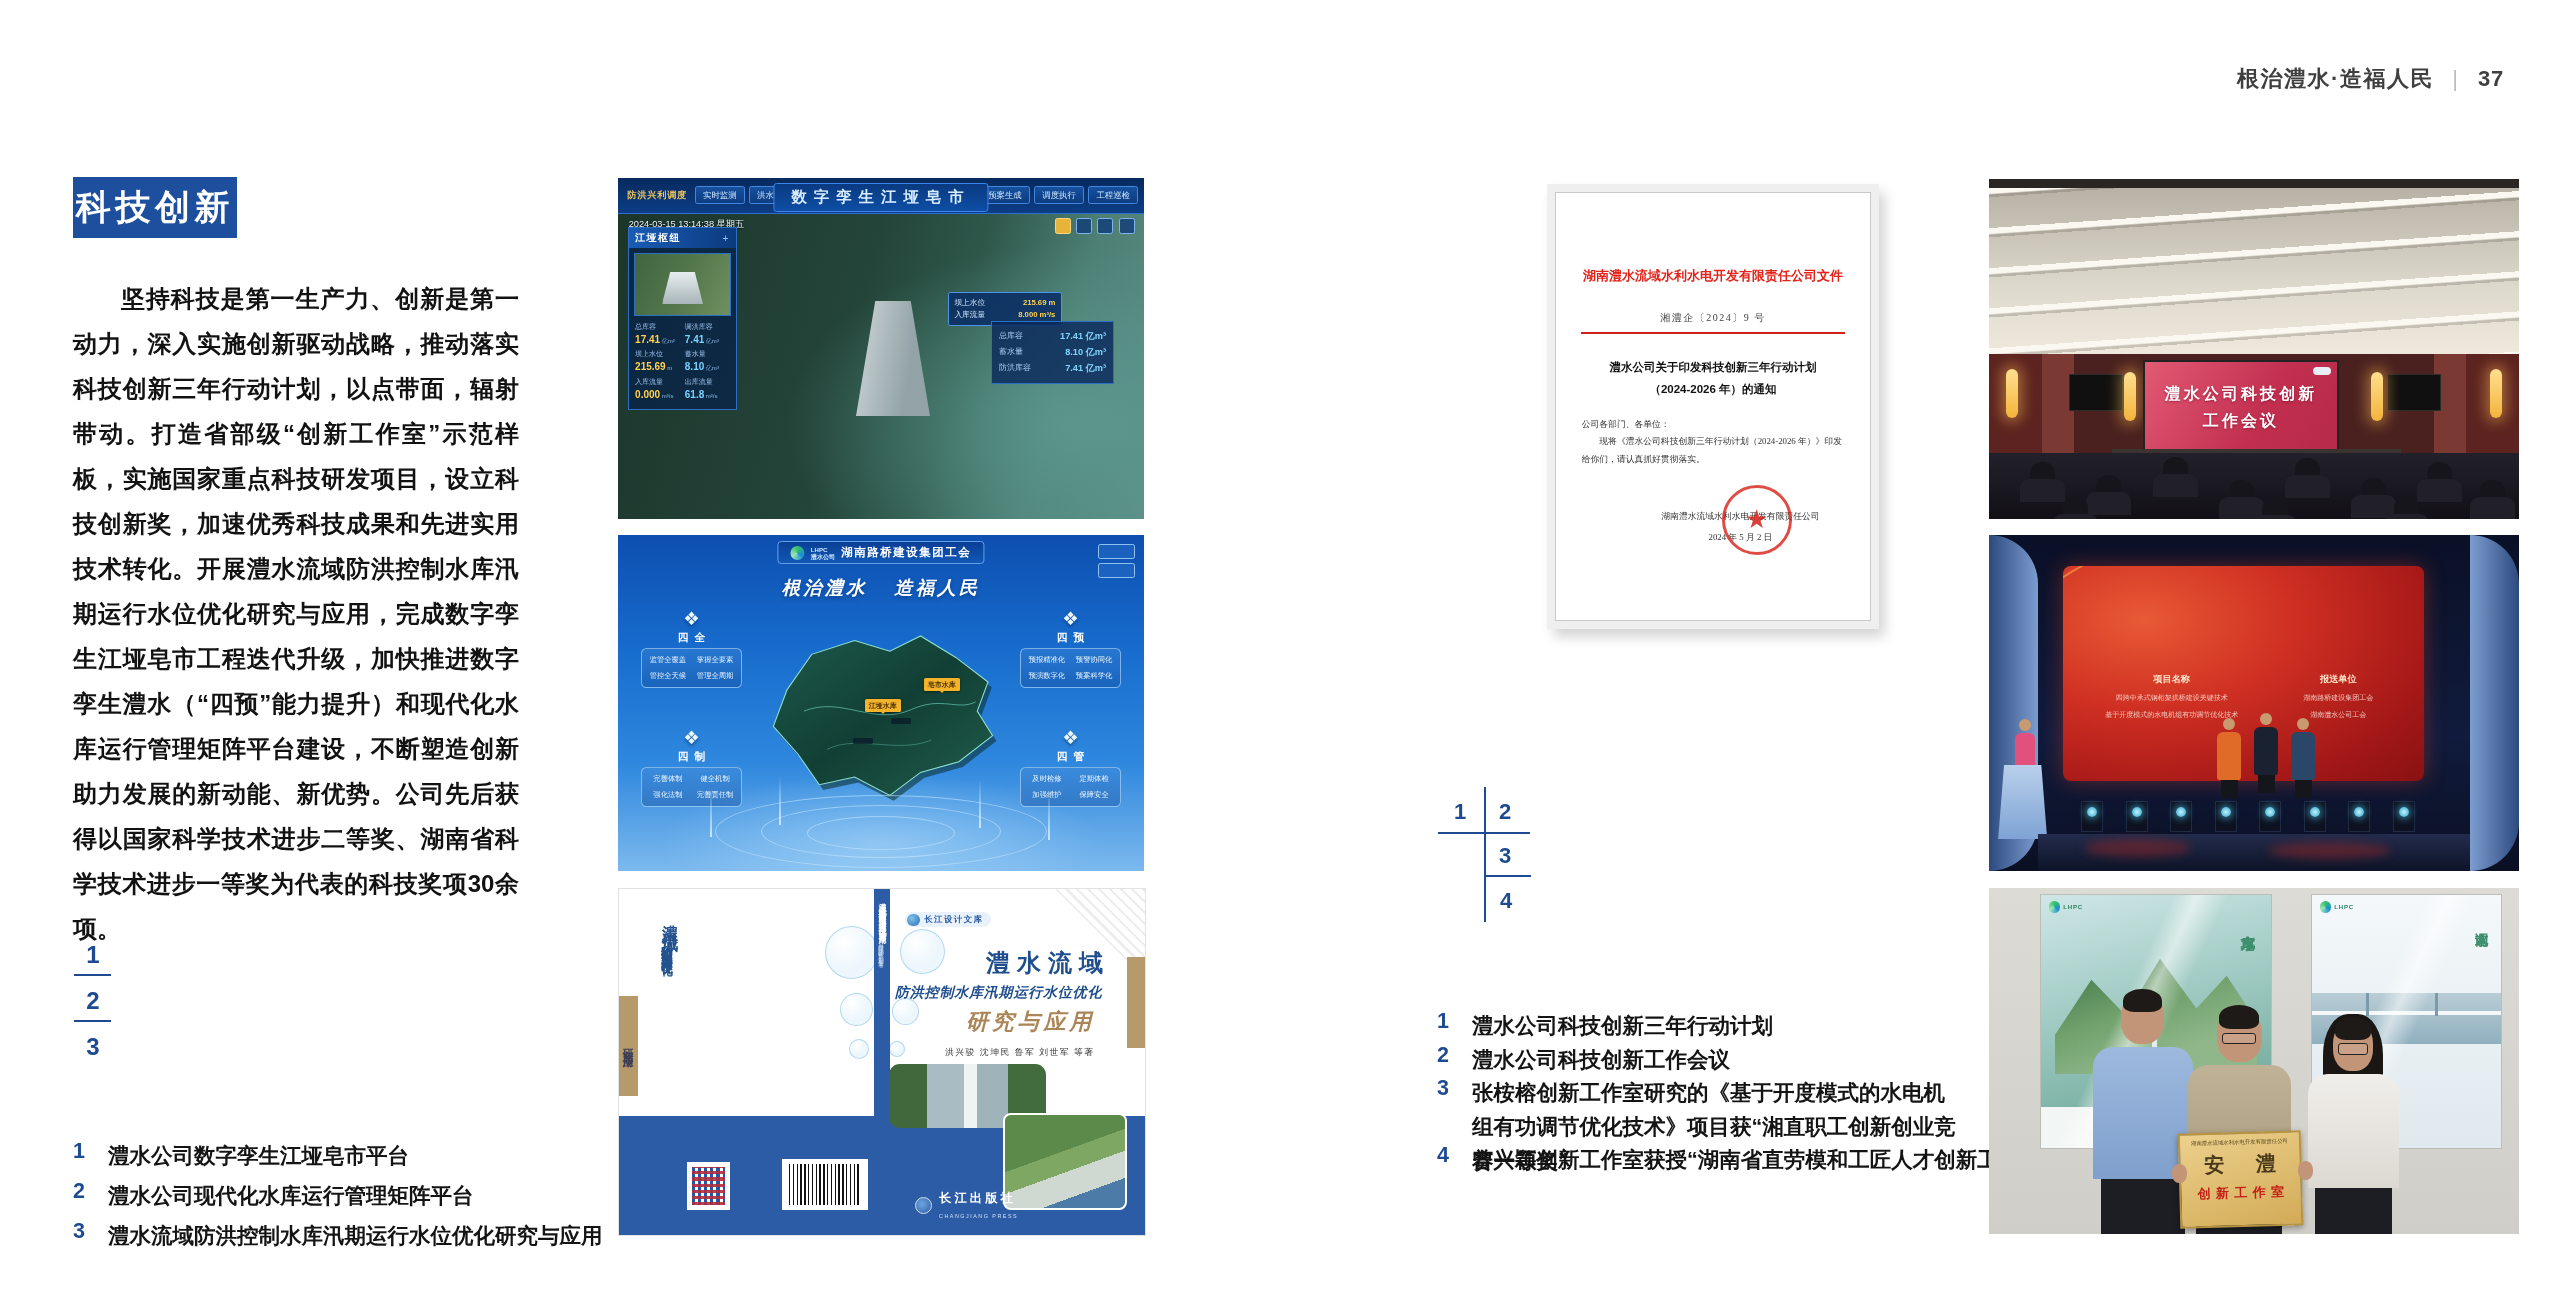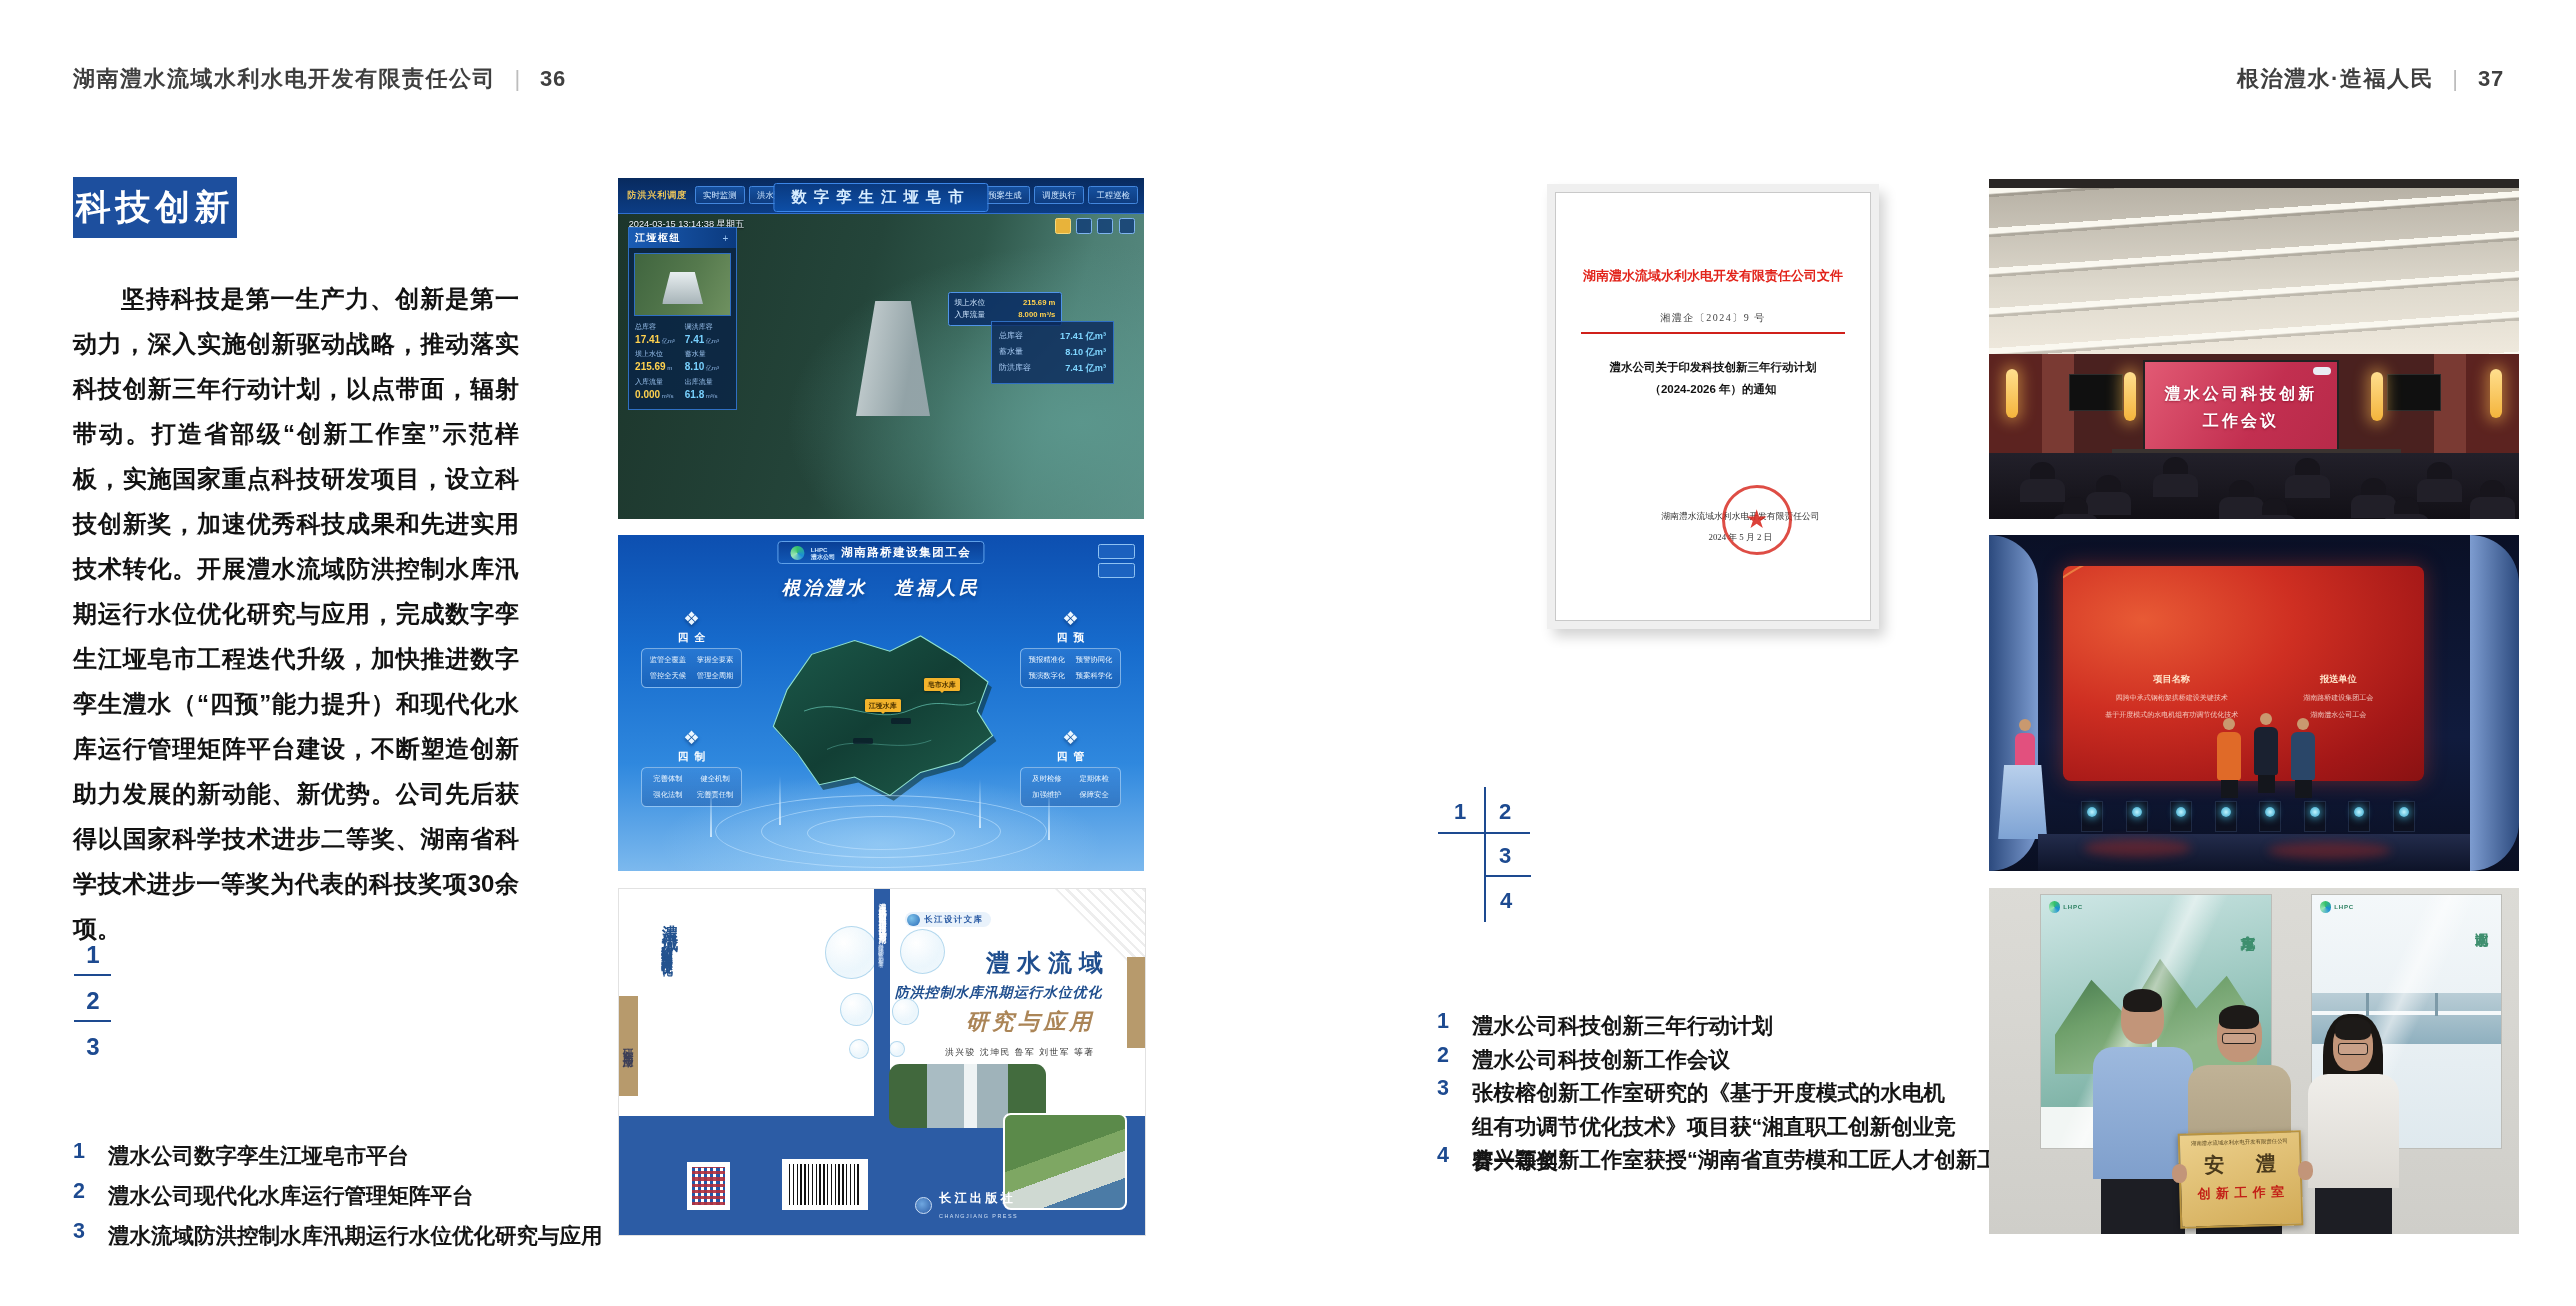--- a/index.html
+++ b/index.html
@@ -218,23 +218,20 @@
   .gp-ph{font-size:5.4px;color:#57451f;letter-spacing:0;white-space:nowrap;}
   .gp-pt{font-size:20px;font-weight:800;color:#4a3a1c;font-family:"DejaVu Serif",serif;letter-spacing:12.3px;text-indent:12.3px;margin-top:4.6px;}
   .gp-ps{font-size:13px;font-weight:800;color:#c32017;letter-spacing:5.4px;text-indent:5.4px;margin-top:6.1px;font-family:"DejaVu Serif",serif;}
   .gp-hand{position:absolute;width:15.4px;height:19px;border-radius:45%;background:#c29579;z-index:4;}
 </style>
 </head>
 <body>
 
 <div class="canvas">
 
-  <div class="hdr hdr-left">
-    <span>湖南澧水流域水利水电开发有限责任公司</span><span class="div">|</span><span class="pg">36</span>
-  </div>
   <div class="hdr hdr-right">
     <span>根治澧水·造福人民</span><span class="div">|</span><span class="pg">37</span>
   </div>
 
   <div class="badge">科技创新</div>
   <p class="bodypar">坚持科技是第一生产力、创新是第一动力，深入实施创新驱动战略，推动落实科技创新三年行动计划，以点带面，辐射带动。打造省部级“创新工作室”示范样板，实施国家重点科技研发项目，设立科技创新奖，加速优秀科技成果和先进实用技术转化。开展澧水流域防洪控制水库汛期运行水位优化研究与应用，完成数字孪生江垭皂市工程迭代升级，加快推进数字孪生澧水（“四预”能力提升）和现代化水库运行管理矩阵平台建设，不断塑造创新助力发展的新动能、新优势。公司先后获得以国家科学技术进步二等奖、湖南省科学技术进步一等奖为代表的科技奖项30余项。</p>
 
   <div class="fignum" style="top:941px;">1</div>
   <div class="figline" style="top:974px;"></div>
   <div class="fignum" style="top:987px;">2</div>
@@ -455,20 +452,24 @@
   </div>
 
   <div class="fig" id="doc-fig">
     <div class="doc-page">
       <div class="doc-head">湖南澧水流域水利水电开发有限责任公司文件</div>
       <div class="doc-no">湘澧企〔2024〕9 号</div>
       <div class="doc-rule"></div>
       <div class="doc-title">
         <span>澧水公司关于印发科技创新三年行动计划</span><br><span>（2024-2026 年）的通知</span>
       </div>
+      <div class="doc-body">
+        <div>公司各部门、各单位：</div>
+        <div class="ind">现将《澧水公司科技创新三年行动计划（2024-2026 年）》印发给你们，请认真抓好贯彻落实。</div>
+      </div>
       <div class="doc-sign">
         <span>湖南澧水流域水利水电开发有限责任公司</span><br>
         <span>2024 年 5 月 2 日</span>
       </div>
       <div class="doc-seal">
         <span>★</span>
       </div>
     </div>
   </div>
 

